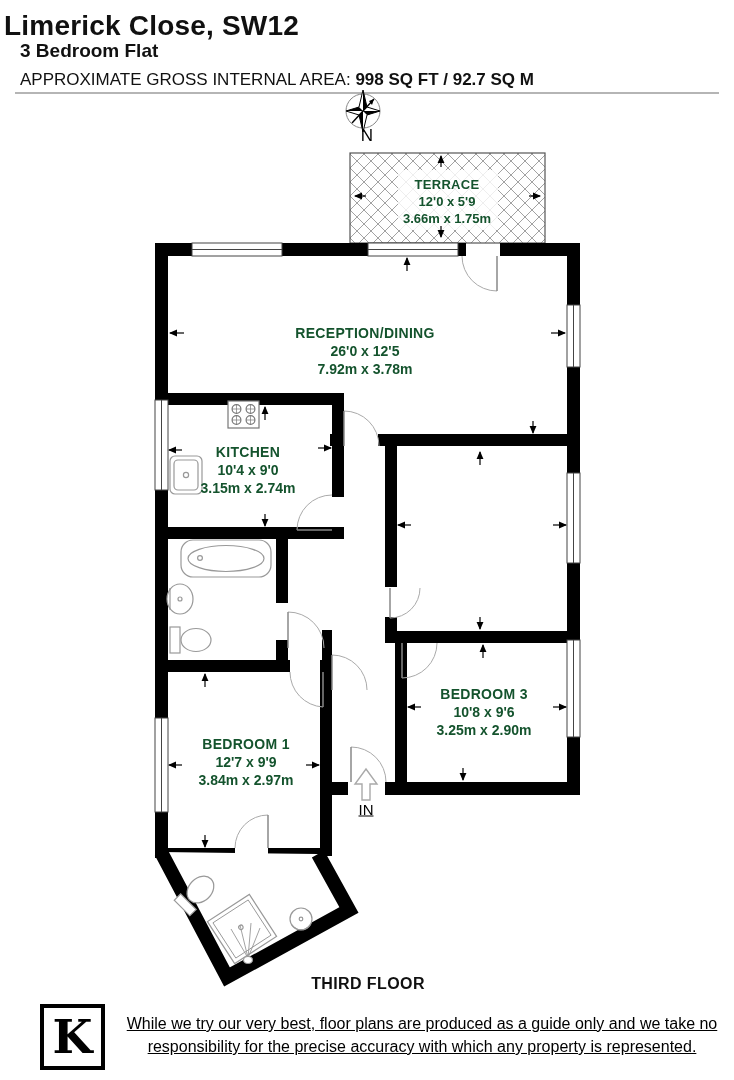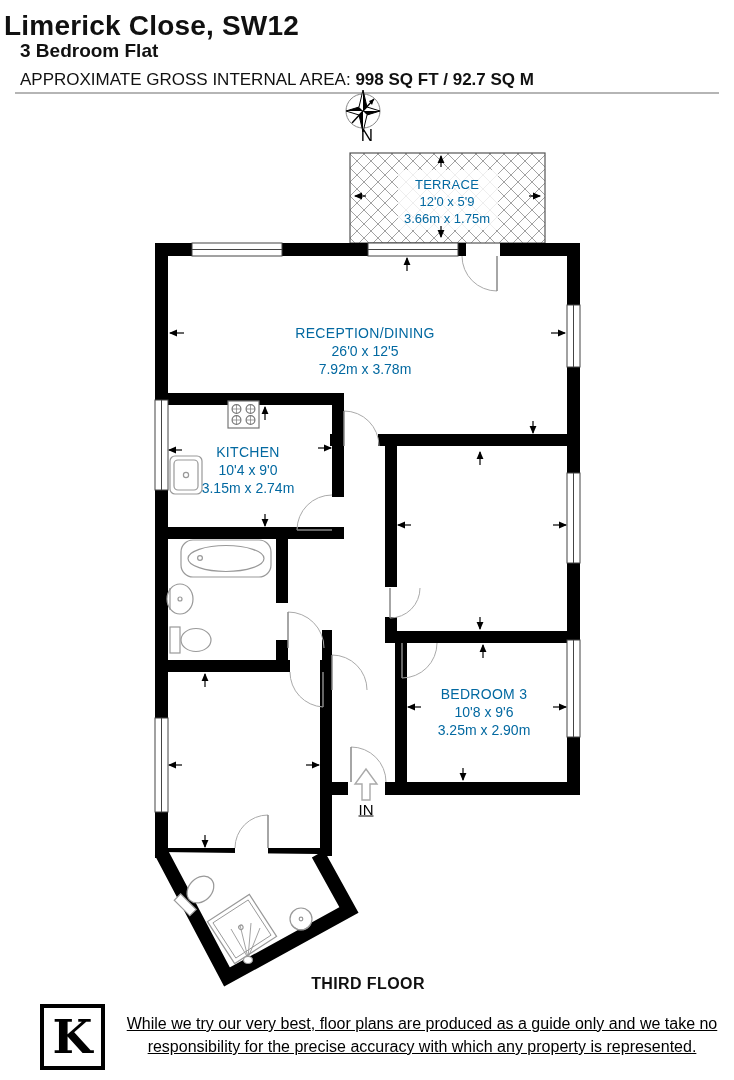--- a/index.html
+++ b/index.html
@@ -8,21 +8,21 @@
   
   .hdr-title{position:absolute;left:4px;top:10px;font-size:28px;font-weight:bold;letter-spacing:.2px;}
   .hdr-sub{position:absolute;left:20px;top:40px;font-size:19px;font-weight:bold;}
   .hdr-area{position:absolute;left:20px;top:70px;font-size:17px;font-weight:normal;}
   .hdr-area b{font-weight:bold;}
   .hdr-rule{position:absolute;left:15px;top:92px;width:704px;height:2px;background:#b5b5b5;}
   
   .plan{position:absolute;left:0;top:0;width:734px;height:1080px;}
   
   .room-label{position:absolute;transform:translate(-50%,-50%);text-align:center;
-              font-size:14px;line-height:18px;white-space:nowrap;color:#0369a1;}
+              font-size:14px;line-height:18px;white-space:nowrap;color:#14532d;font-weight:bold;}
   .room-label .rn{letter-spacing:.3px;}
   .small-label{position:absolute;transform:translate(-50%,-50%);font-size:15px;color:#000;}
   .floor-label{position:absolute;transform:translate(-50%,-50%);font-size:16px;font-weight:bold;letter-spacing:.4px;}
   .compass-n{position:absolute;transform:translate(-50%,-50%);font-size:17px;color:#000;}
   
   .logo-box{position:absolute;left:40px;top:1004px;width:57px;height:58px;border:4px solid #000;
             display:flex;align-items:center;justify-content:center;background:#fff;}
   .logo-k{font-family:"DejaVu Serif","Liberation Serif",serif;font-weight:bold;font-size:46px;line-height:1;color:#000;}
   .disclaimer{position:absolute;left:122px;top:1012px;width:600px;text-align:center;
               font-size:16px;line-height:23px;color:#000;text-decoration:underline;}
@@ -310,20 +310,25 @@
     <div>3.15m x 2.74m</div>
   </div>
 
 
   <div class="room-label" style="left:484px;top:712px;">
     <div class="rn">BEDROOM 3</div>
     <div>10'8 x 9'6</div>
     <div>3.25m x 2.90m</div>
   </div>
 
+  <div class="room-label" style="left:246px;top:762px;">
+    <div class="rn">BEDROOM 1</div>
+    <div>12'7 x 9'9</div>
+    <div>3.84m x 2.97m</div>
+  </div>
 
   <div class="small-label" style="left:366px;top:809px;text-decoration:underline;">IN</div>
 
   <div class="floor-label" style="left:368px;top:984px;text-align:right;">THIRD FLOOR</div>
 
   <div class="logo-box">
     <span class="logo-k">K</span>
   </div>
   <div class="disclaimer">While we try our very best, floor plans are produced as a guide only and we take no responsibility for the precise accuracy with which any property is represented.</div>
 

